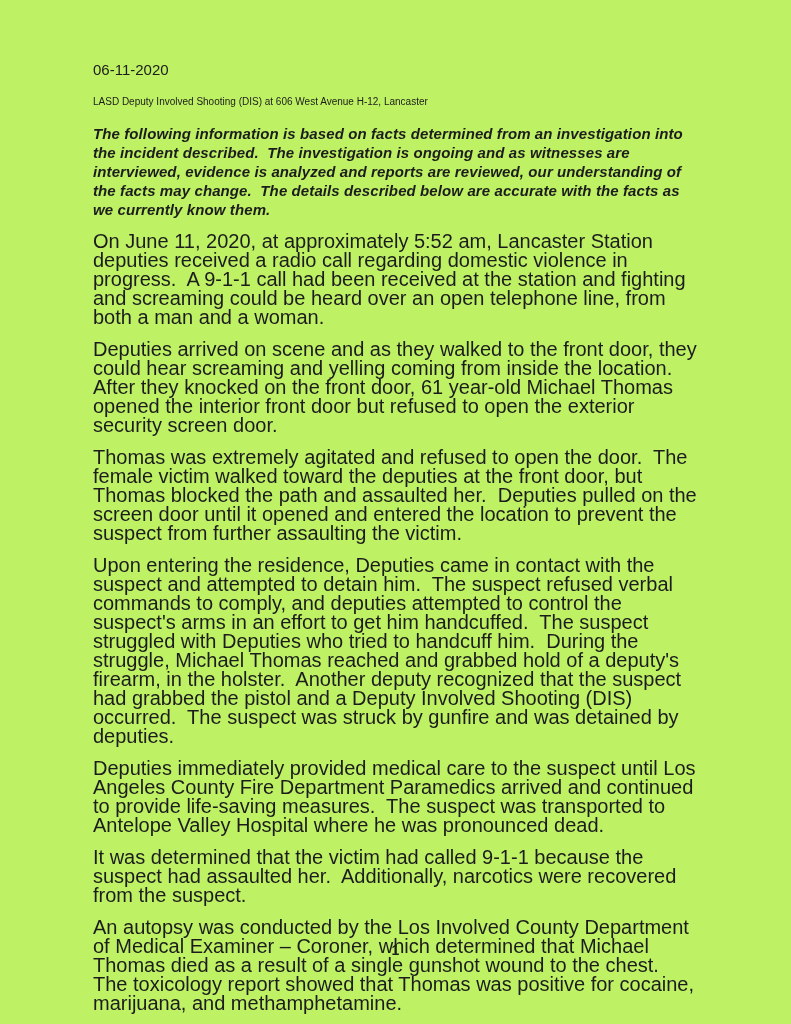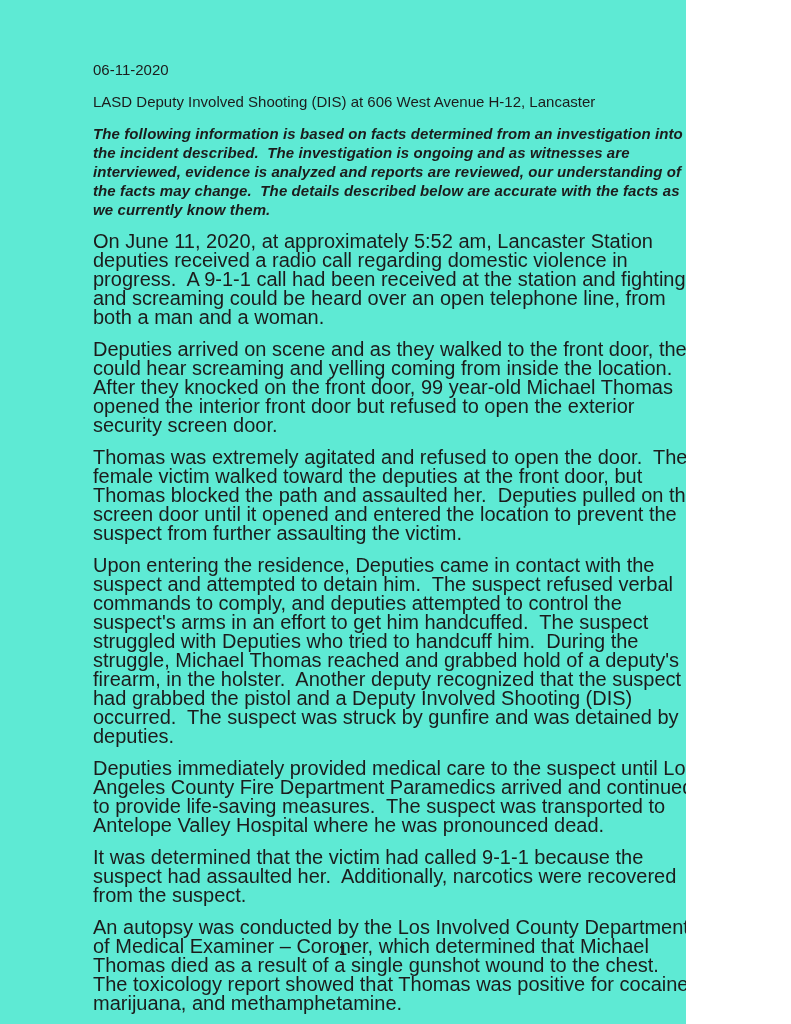--- a/index.html
+++ b/index.html
@@ -2,41 +2,41 @@
 <html><head>
 <meta charset="utf-8">
 <style>
   html, body {
     margin: 0;
     padding: 0;
     background: #ffffff;
   }
   .page {
     position: relative;
-    width: 686px;
+    width: 791px;
     height: 1024px;
-    background: #5eead4;
+    background: #bef264;
     overflow: hidden;
     font-family: "Liberation Sans", sans-serif;
     color: #1c1c1c;
   }
   .content {
     position: absolute;
     top: 60px;
     left: 93px;
     width: 610px;
   }
   .date-line {
     font-size: 15px;
     line-height: 19px;
     margin: 0 0 13px 0;
     white-space: pre-wrap;
   }
   .doc-title {
-    font-size: 15px;
+    font-size: 10px;
     line-height: 19px;
     font-weight: normal;
     margin: 0 0 13px 0;
     white-space: pre-wrap;
   }
   .disclaimer {
     font-size: 15px;
     line-height: 19px;
     font-weight: bold;
     font-style: italic;
@@ -63,21 +63,21 @@
 </style>
 </head>
 <body>
 
 <div class="page">
   <div class="content">
     <p class="date-line">06-11-2020</p>
     <p class="doc-title">LASD Deputy Involved Shooting (DIS) at 606 West Avenue H-12, Lancaster</p>
     <p class="disclaimer">The following information is based on facts determined from an investigation into the incident described.  The investigation is ongoing and as witnesses are interviewed, evidence is analyzed and reports are reviewed, our understanding of the facts may change.  The details described below are accurate with the facts as we currently know them.</p>
     <p class="para">On June 11, 2020, at approximately 5:52 am, Lancaster Station deputies received a radio call regarding domestic violence in progress.  A 9-1-1 call had been received at the station and fighting and screaming could be heard over an open telephone line, from both a man and a woman.</p>
-    <p class="para">Deputies arrived on scene and as they walked to the front door, they could hear screaming and yelling coming from inside the location.  After they knocked on the front door, 99 year-old Michael Thomas opened the interior front door but refused to open the exterior security screen door.</p>
+    <p class="para">Deputies arrived on scene and as they walked to the front door, they could hear screaming and yelling coming from inside the location.  After they knocked on the front door, 61 year-old Michael Thomas opened the interior front door but refused to open the exterior security screen door.</p>
     <p class="para">Thomas was extremely agitated and refused to open the door.  The female victim walked toward the deputies at the front door, but Thomas blocked the path and assaulted her.  Deputies pulled on the screen door until it opened and entered the location to prevent the suspect from further assaulting the victim.</p>
     <p class="para">Upon entering the residence, Deputies came in contact with the suspect and attempted to detain him.  The suspect refused verbal commands to comply, and deputies attempted to control the suspect's arms in an effort to get him handcuffed.  The suspect struggled with Deputies who tried to handcuff him.  During the struggle, Michael Thomas reached and grabbed hold of a deputy's firearm, in the holster.  Another deputy recognized that the suspect had grabbed the pistol and a Deputy Involved Shooting (DIS) occurred.  The suspect was struck by gunfire and was detained by deputies.</p>
     <p class="para">Deputies immediately provided medical care to the suspect until Los Angeles County Fire Department Paramedics arrived and continued to provide life-saving measures.  The suspect was transported to Antelope Valley Hospital where he was pronounced dead.</p>
     <p class="para">It was determined that the victim had called 9-1-1 because the suspect had assaulted her.  Additionally, narcotics were recovered from the suspect.</p>
     <p class="para">An autopsy was conducted by the Los Involved County Department of Medical Examiner – Coroner, which determined that Michael Thomas died as a result of a single gunshot wound to the chest.  The toxicology report showed that Thomas was positive for cocaine, marijuana, and methamphetamine.</p>
     <p class="para">No reached were injured during the incident.</p>
   </div>
   <div class="page-number">1</div>
 </div>
 

